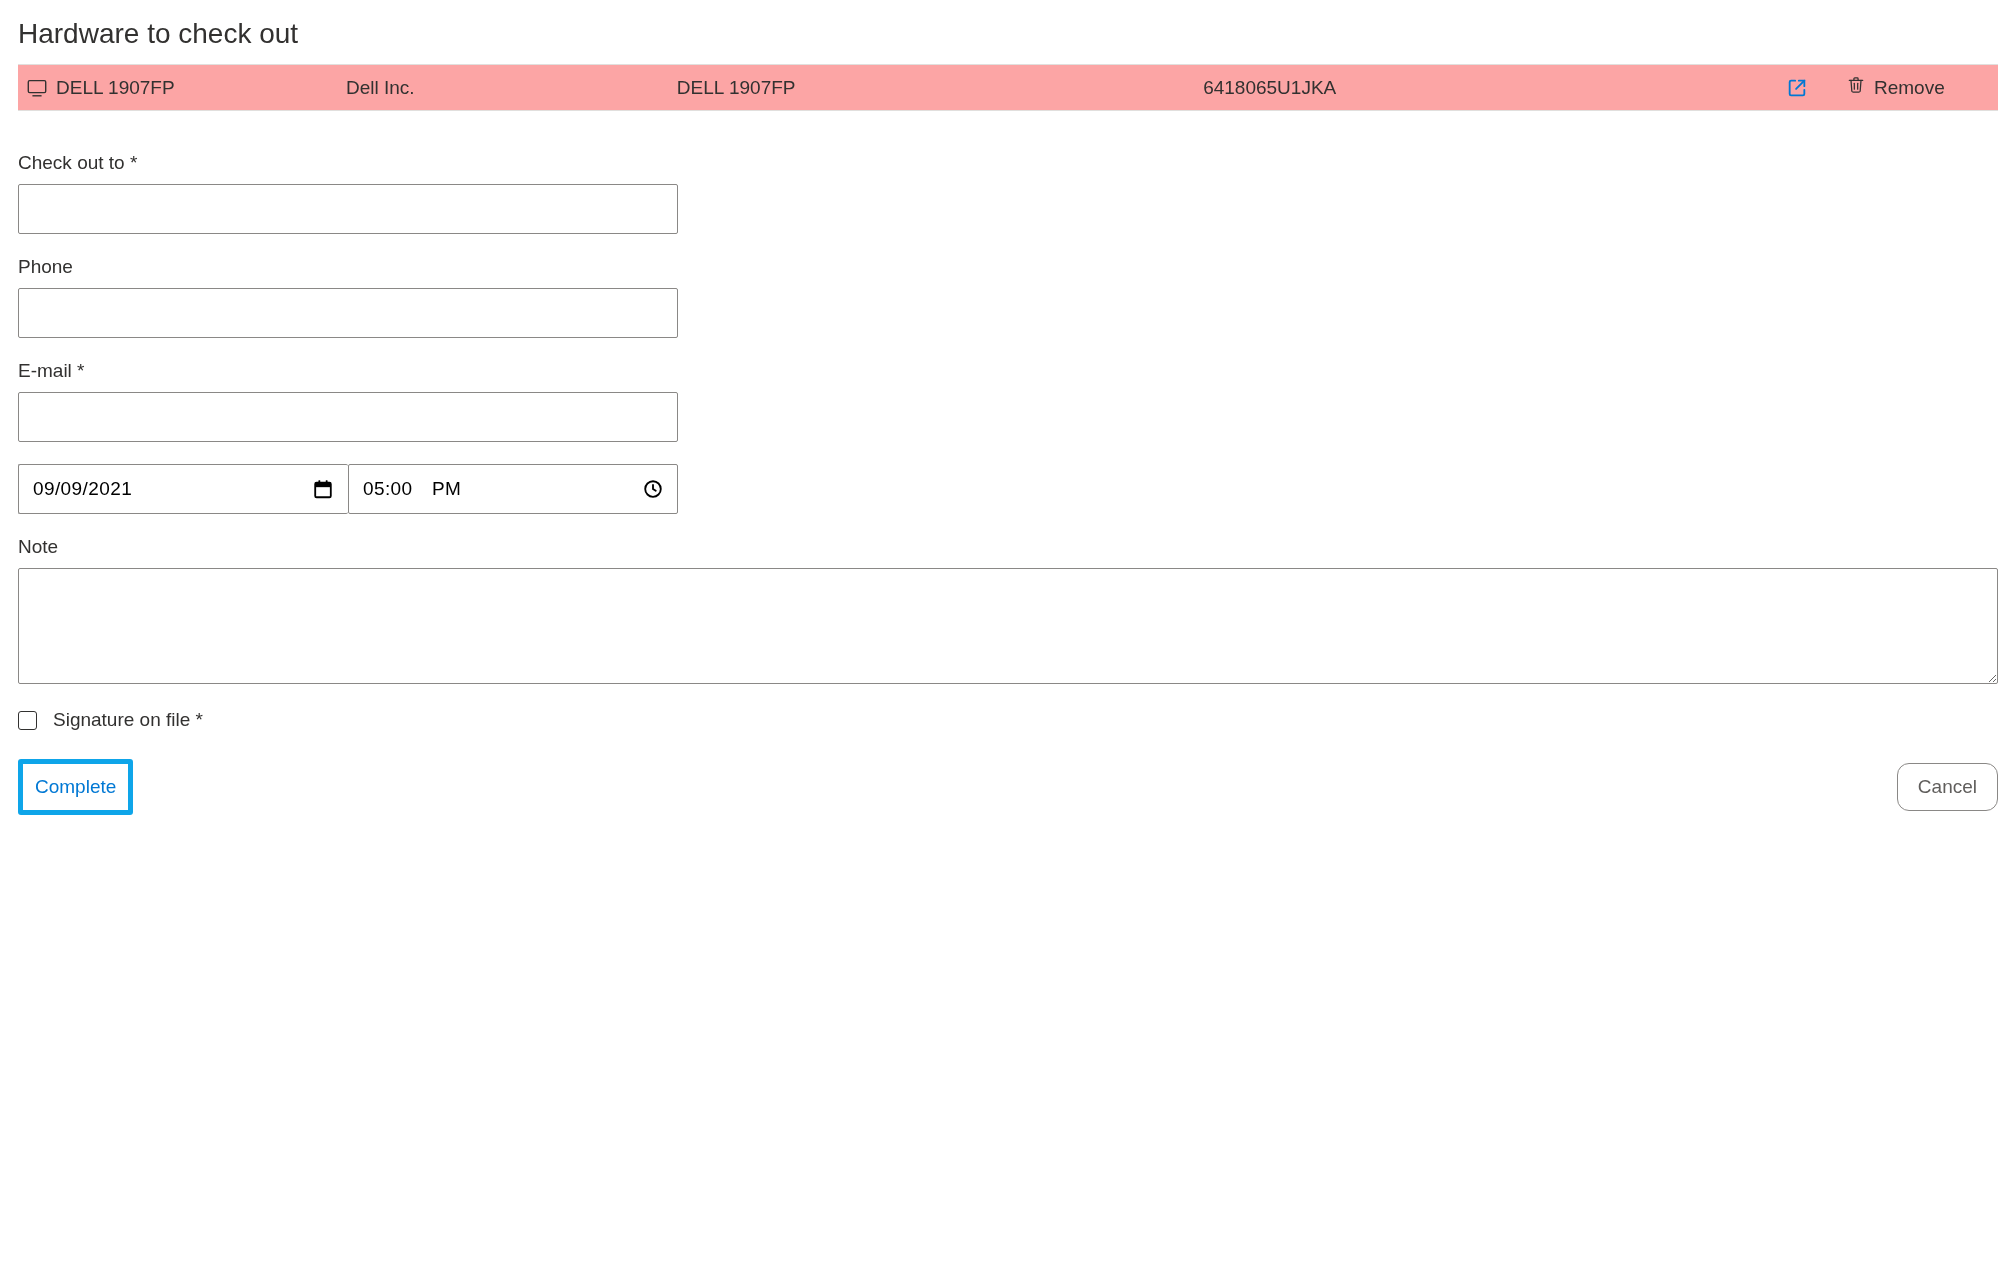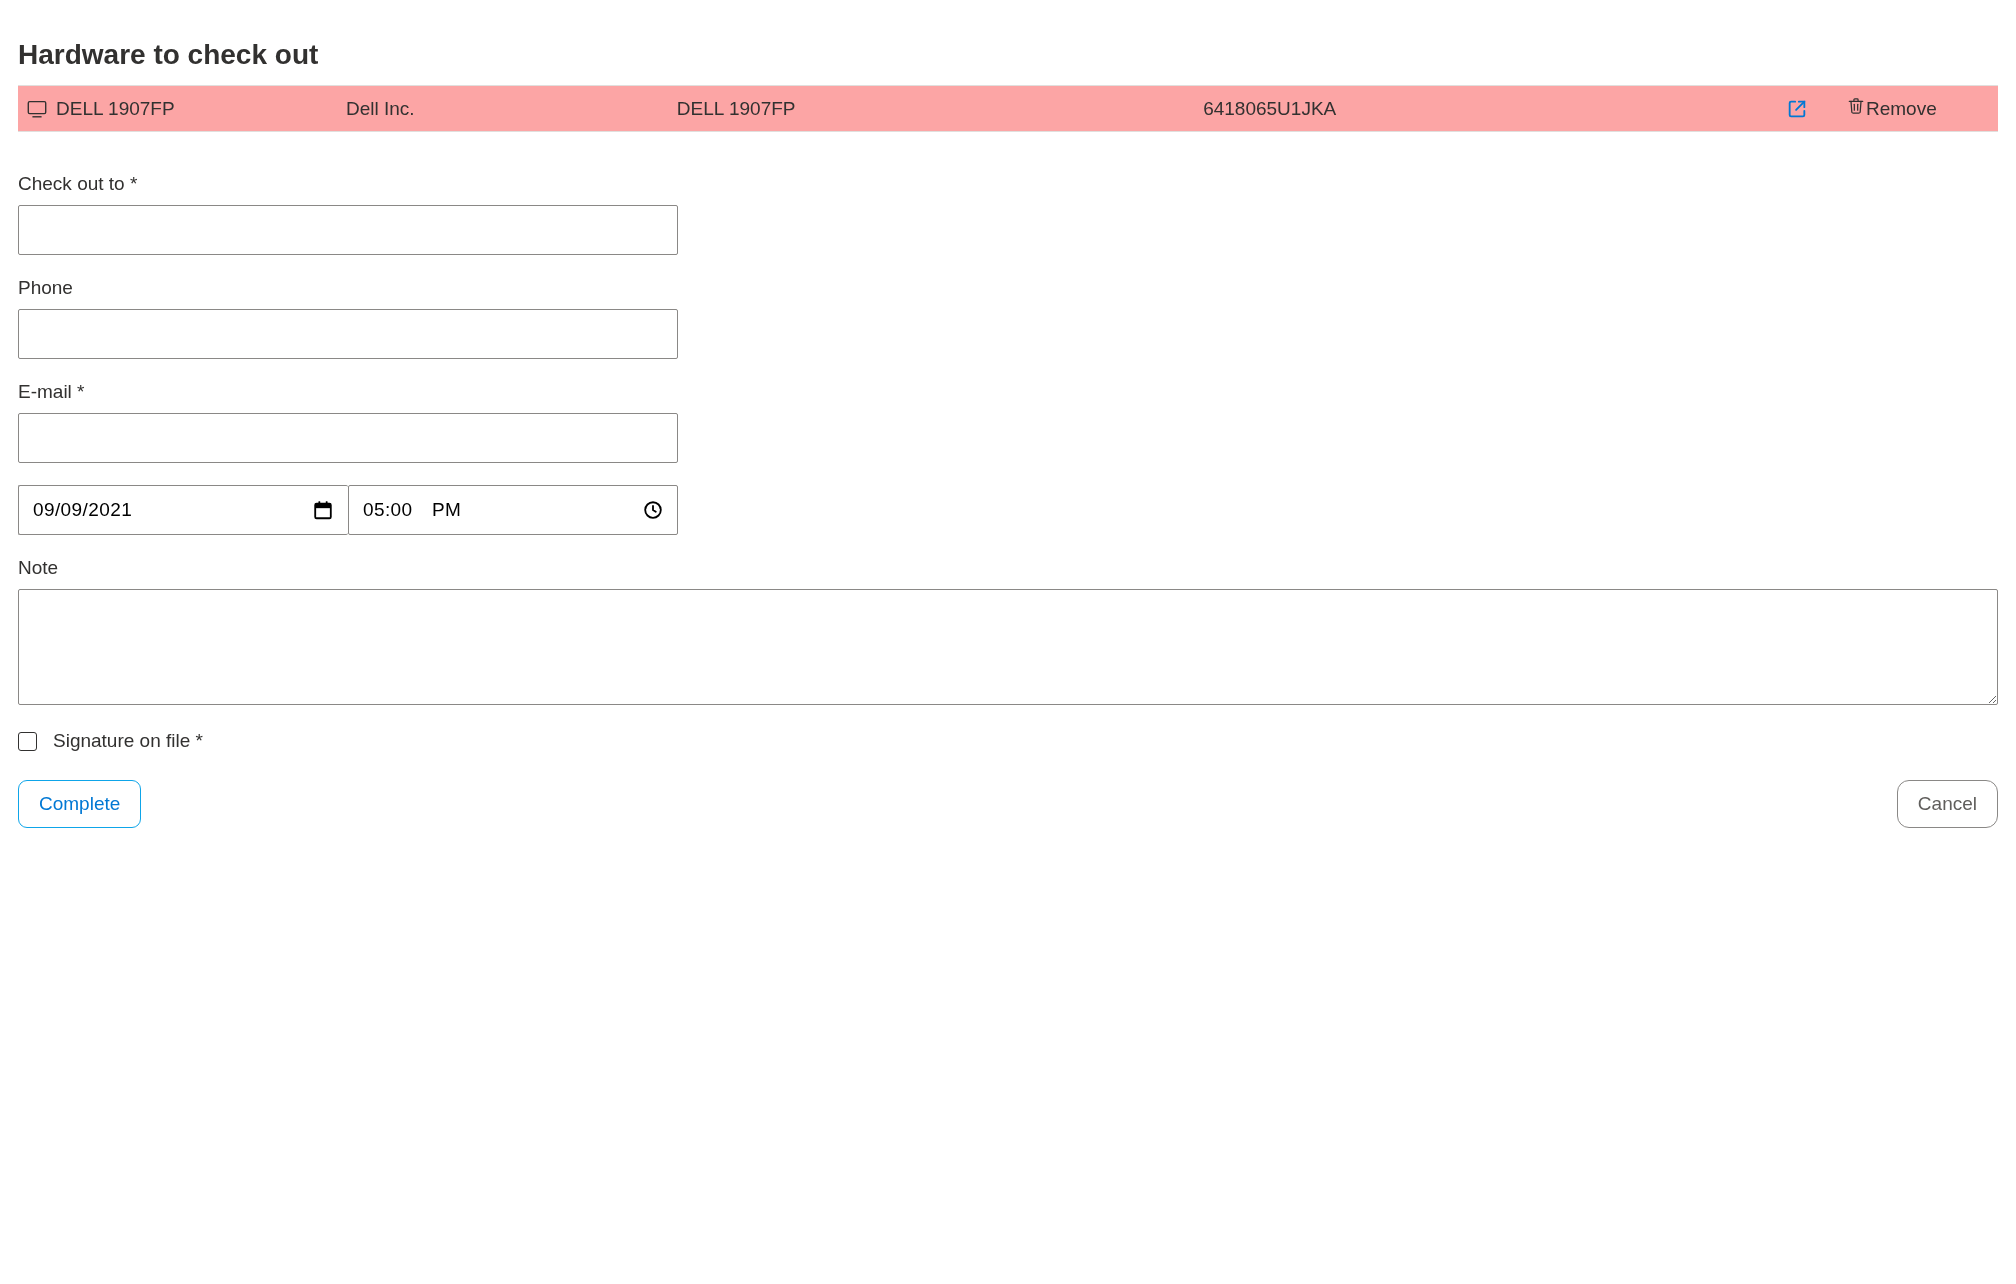--- a/index.html
+++ b/index.html
@@ -9,23 +9,22 @@
     }
     body {
       font-family: "Segoe UI", -apple-system, BlinkMacSystemFont, sans-serif;
       font-size: 14px;
       color: #323130;
       background: #ffffff;
       padding: 18px;
     }
     .page-title {
       font-size: 28px;
-      font-weight: 700;
+      font-weight: 400;
       margin-bottom: 14px;
-      margin-top: 21px;
     }
     .hardware-table {
       width: 100%;
       border-collapse: collapse;
     }
     .hardware-row {
       background: #fca5a5;
       border-top: 1px solid #e1dfdd;
       border-bottom: 1px solid #e1dfdd;
     }
@@ -53,21 +52,21 @@
       height: 22px;
       display: block;
       cursor: pointer;
     }
     .remove-cell {
       width: 160px;
     }
     .remove-btn {
       display: inline-flex;
       align-items: center;
-      gap: 0;
+      gap: 8px;
       background: none;
       border: none;
       font-family: inherit;
       font-size: 19px;
       color: #323130;
       cursor: pointer;
       padding: 0;
     }
     .remove-btn svg {
       width: 20px;
@@ -155,26 +154,26 @@
     .checkbox-label {
       font-size: 19px;
     }
     .button-row {
       display: flex;
       justify-content: space-between;
       align-items: center;
     }
     .complete-btn {
       background: #fff;
-      border: 1px solid #0ea5e9;
+      border: 5px solid #0ea5e9;
       color: #0078d4;
       font-family: inherit;
       font-size: 19px;
-      padding: 12px 20px;
-      border-radius: 9px;
+      padding: 12px 12px;
+      border-radius: 3px;
       cursor: pointer;
     }
     .cancel-btn {
       background: #fff;
       border: 1px solid #8a8886;
       color: #605e5c;
       font-family: inherit;
       font-size: 19px;
       padding: 12px 20px;
       border-radius: 12px;

